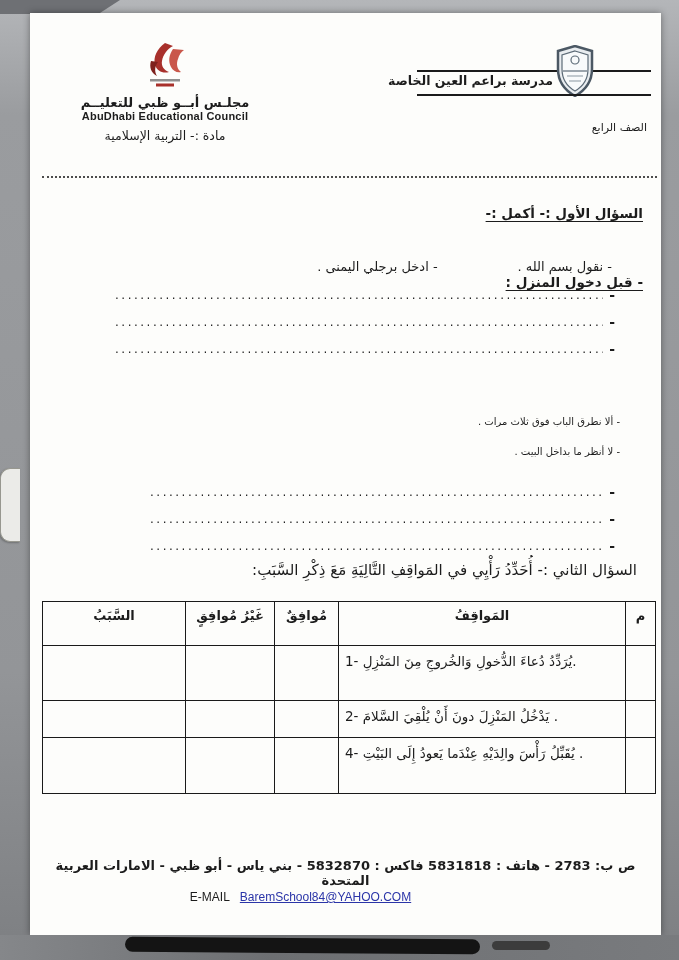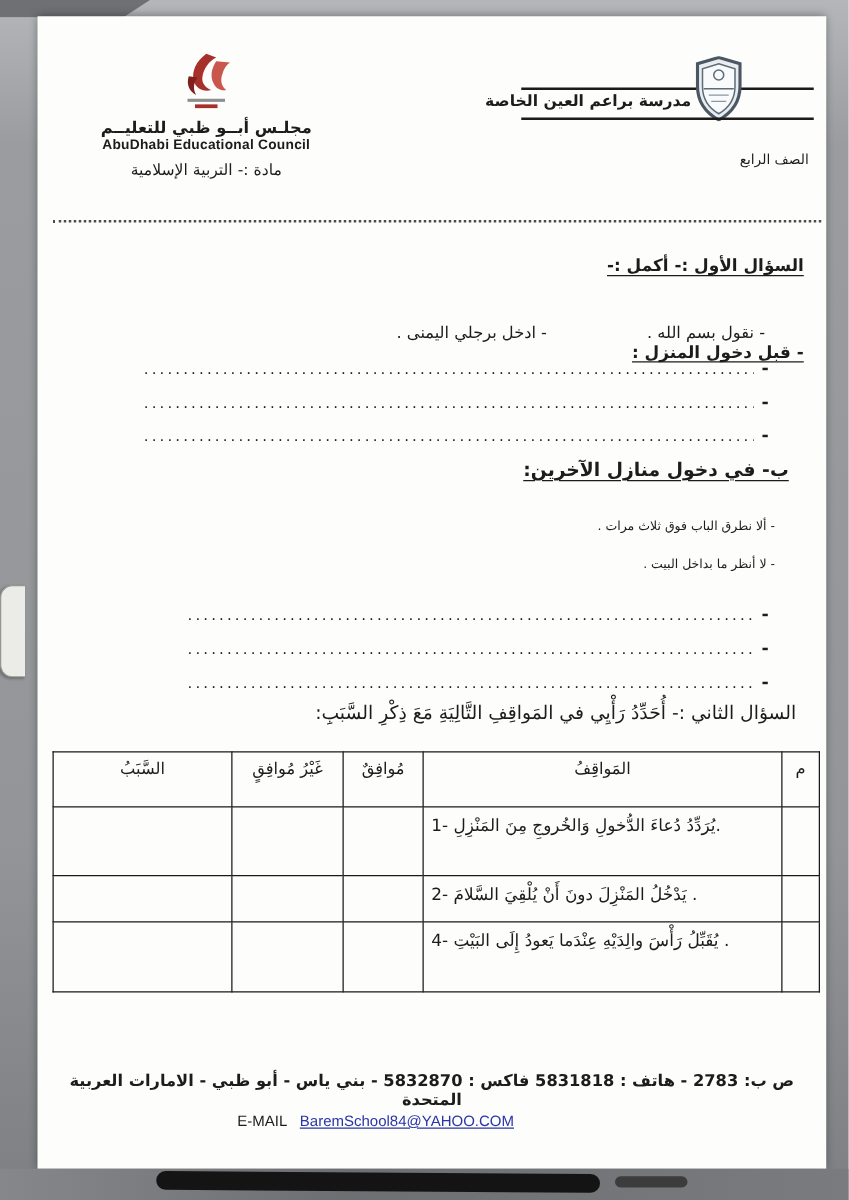--- a/index.html
+++ b/index.html
@@ -56,21 +56,21 @@
   .q1b-i1 { top:403px; }
   .q1b-i2 { top:433px; }
 
   
   .q2-title { position:absolute; top:548px; right:24px; font-size:15px; }
 
   .sit-table { position:absolute; top:588px; left:12px; width:613px;
                border-collapse:collapse; table-layout:fixed; direction:rtl; }
   .sit-table th, .sit-table td { border:1px solid #1a1a1a; vertical-align:top; }
   .sit-table { border:1.5px solid #1a1a1a; }
-  .sit-table th { height:44px; padding-top:6px; font-size:13px; font-weight:400;
+  .sit-table th { height:44px; padding-top:6px; font-size:13px; font-weight:700;
                   text-align:center; white-space:nowrap; }
   .sit-table td { padding:4px 6px; font-size:13.5px; line-height:1.65; }
   .sitcell { direction:ltr; text-align:left; }
   .r1 td{height:55px} .r2 td{height:37px} .r3 td{height:38px} .r4 td{height:56px}
 
   
   .footer { position:absolute; top:845px; left:0; right:0; text-align:center; }
   .f-ar { direction:rtl; font-size:13px; font-weight:700; }
   .f-en { font-family:"Liberation Sans",sans-serif; font-size:12px; max-width:540px;
           margin:2px auto 0; line-height:1.3; }
@@ -140,21 +140,20 @@
     </div>
     <div class="blank-line blank-a ba2">
       <span class="dash">-</span>
       <span class="dots">........................................................................................................................................................</span>
     </div>
     <div class="blank-line blank-a ba3">
       <span class="dash">-</span>
       <span class="dots">........................................................................................................................................................</span>
     </div>
 
-    <div class="q1b-heading rtl bold ul">ب- في دخول منازل الآخرين:</div>
     <div class="q1b-item q1b-i1 rtl">- ألا نطرق الباب فوق ثلاث مرات .</div>
     <div class="q1b-item q1b-i2 rtl">- لا أنظر ما بداخل البيت .</div>
 
     <div class="blank-line blank-b bb1">
       <span class="dash">-</span>
       <span class="dots">........................................................................................................................................................</span>
     </div>
     <div class="blank-line blank-b bb2">
       <span class="dash">-</span>
       <span class="dots">........................................................................................................................................................</span>

